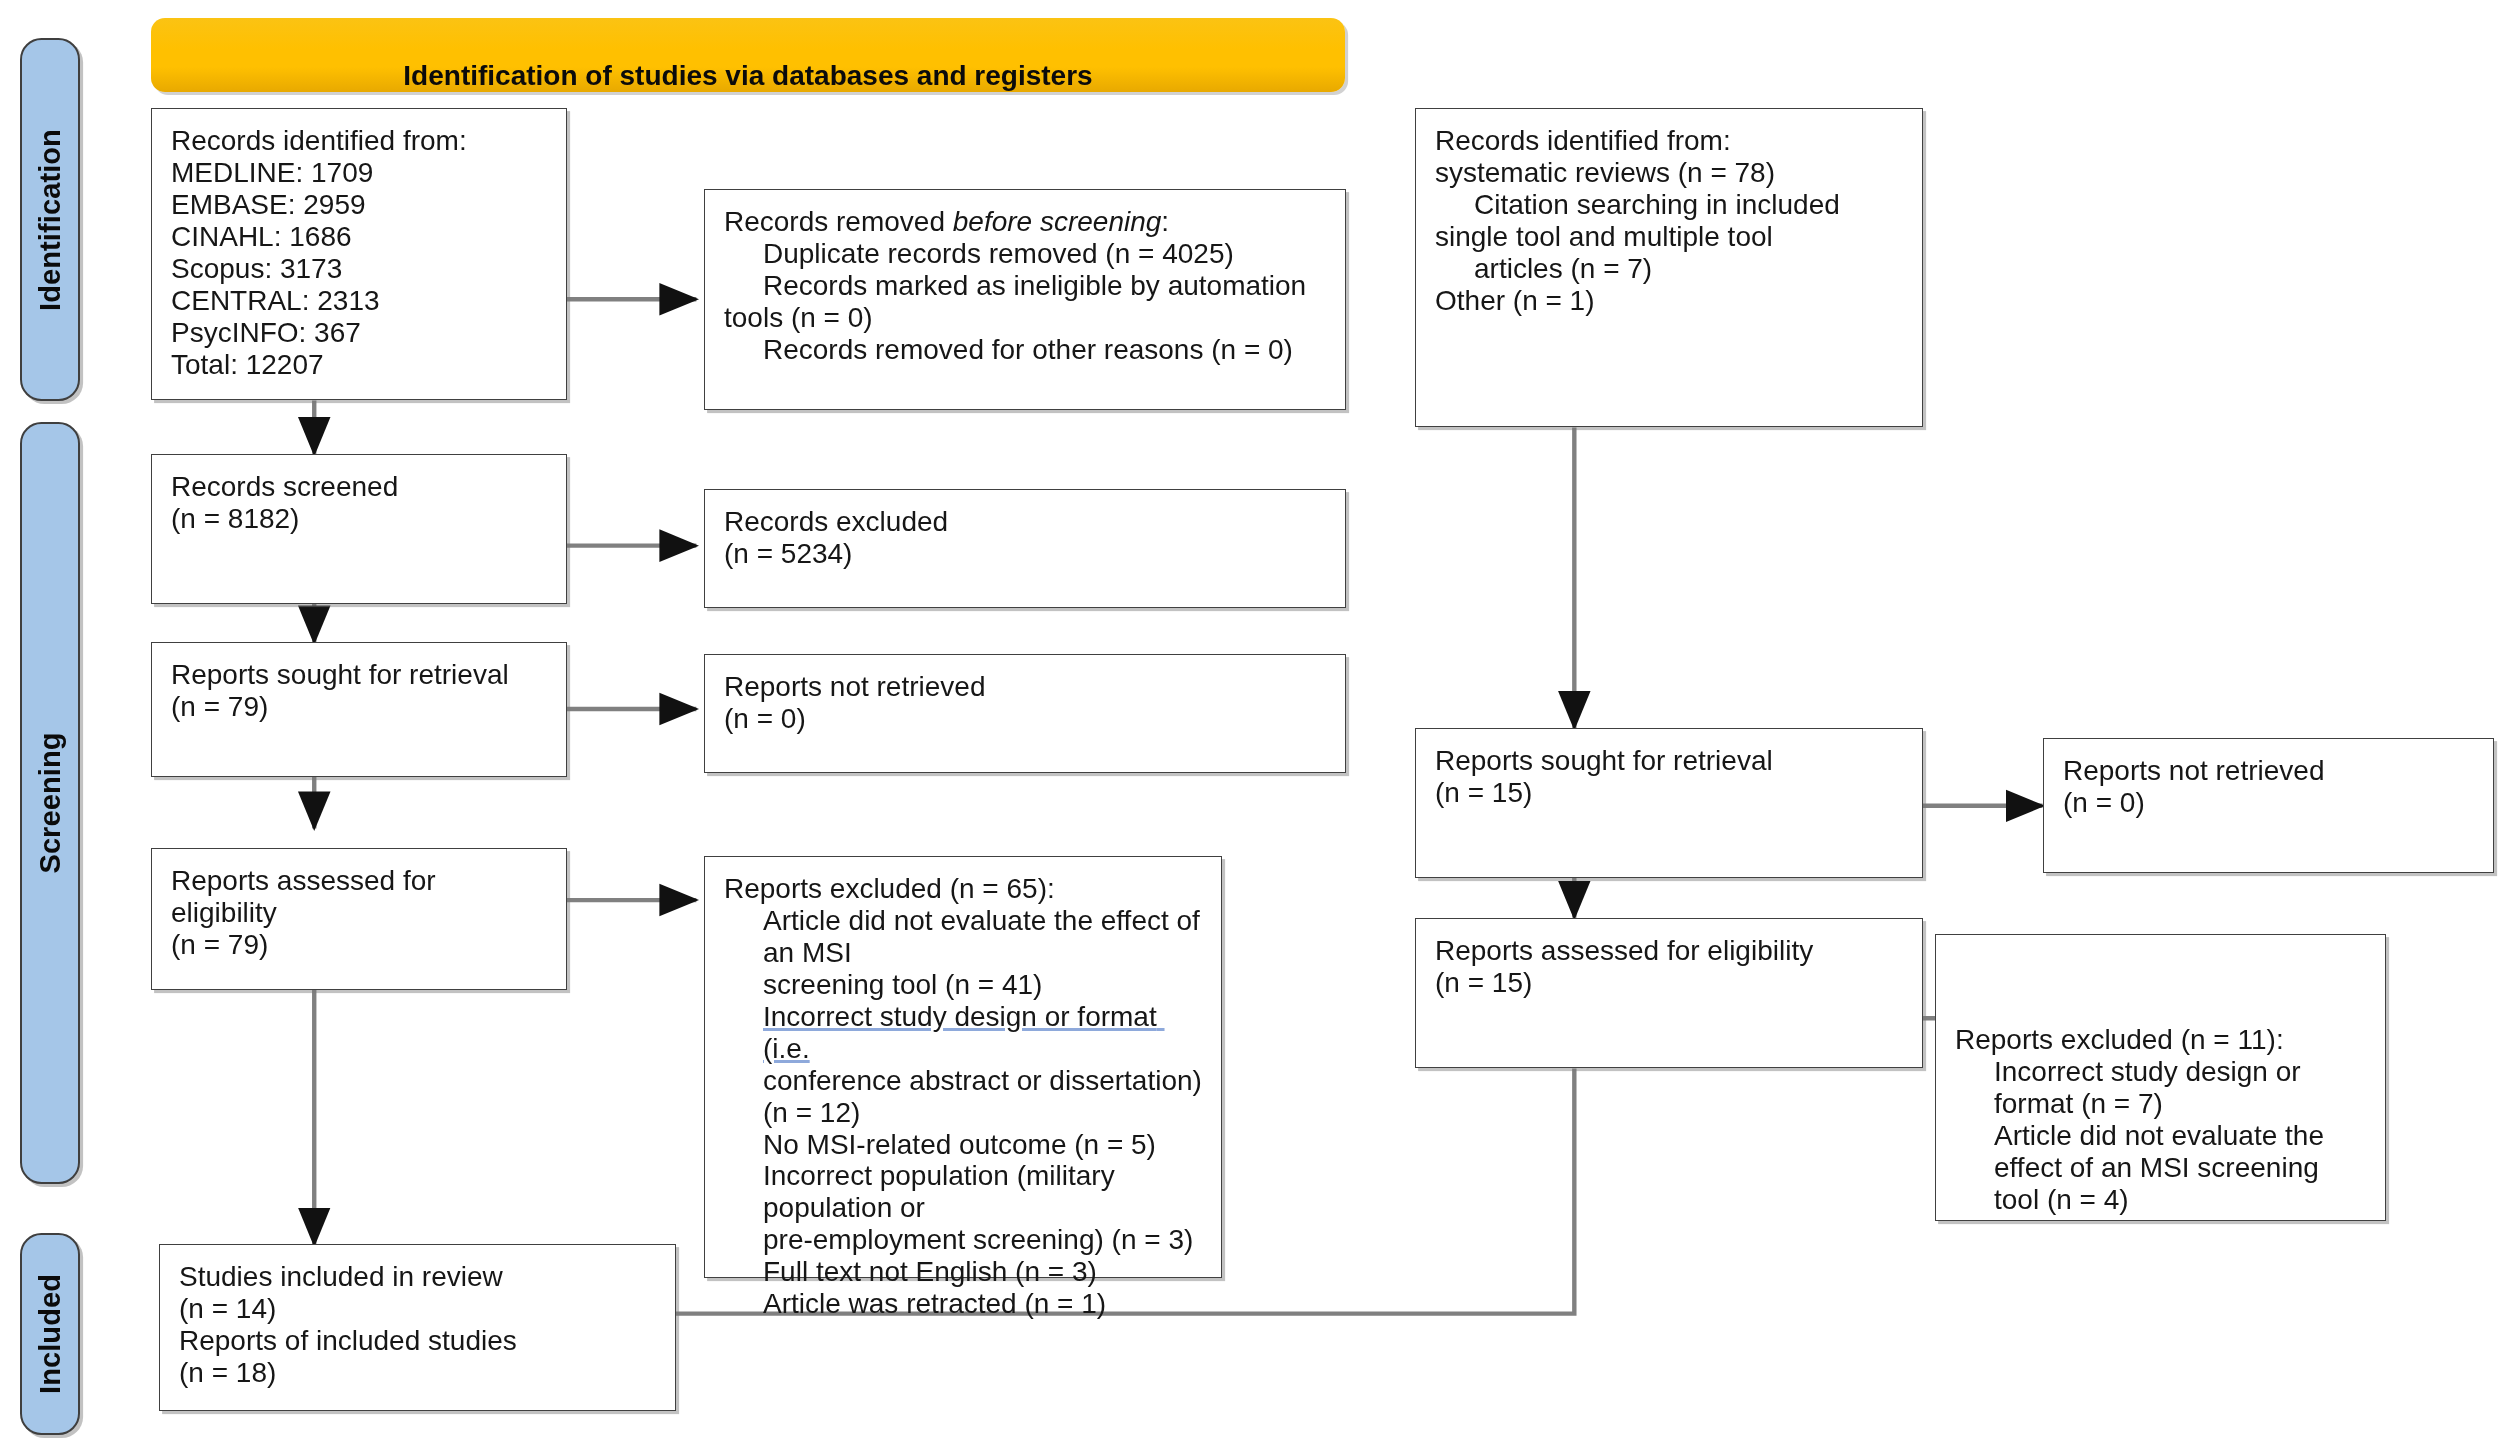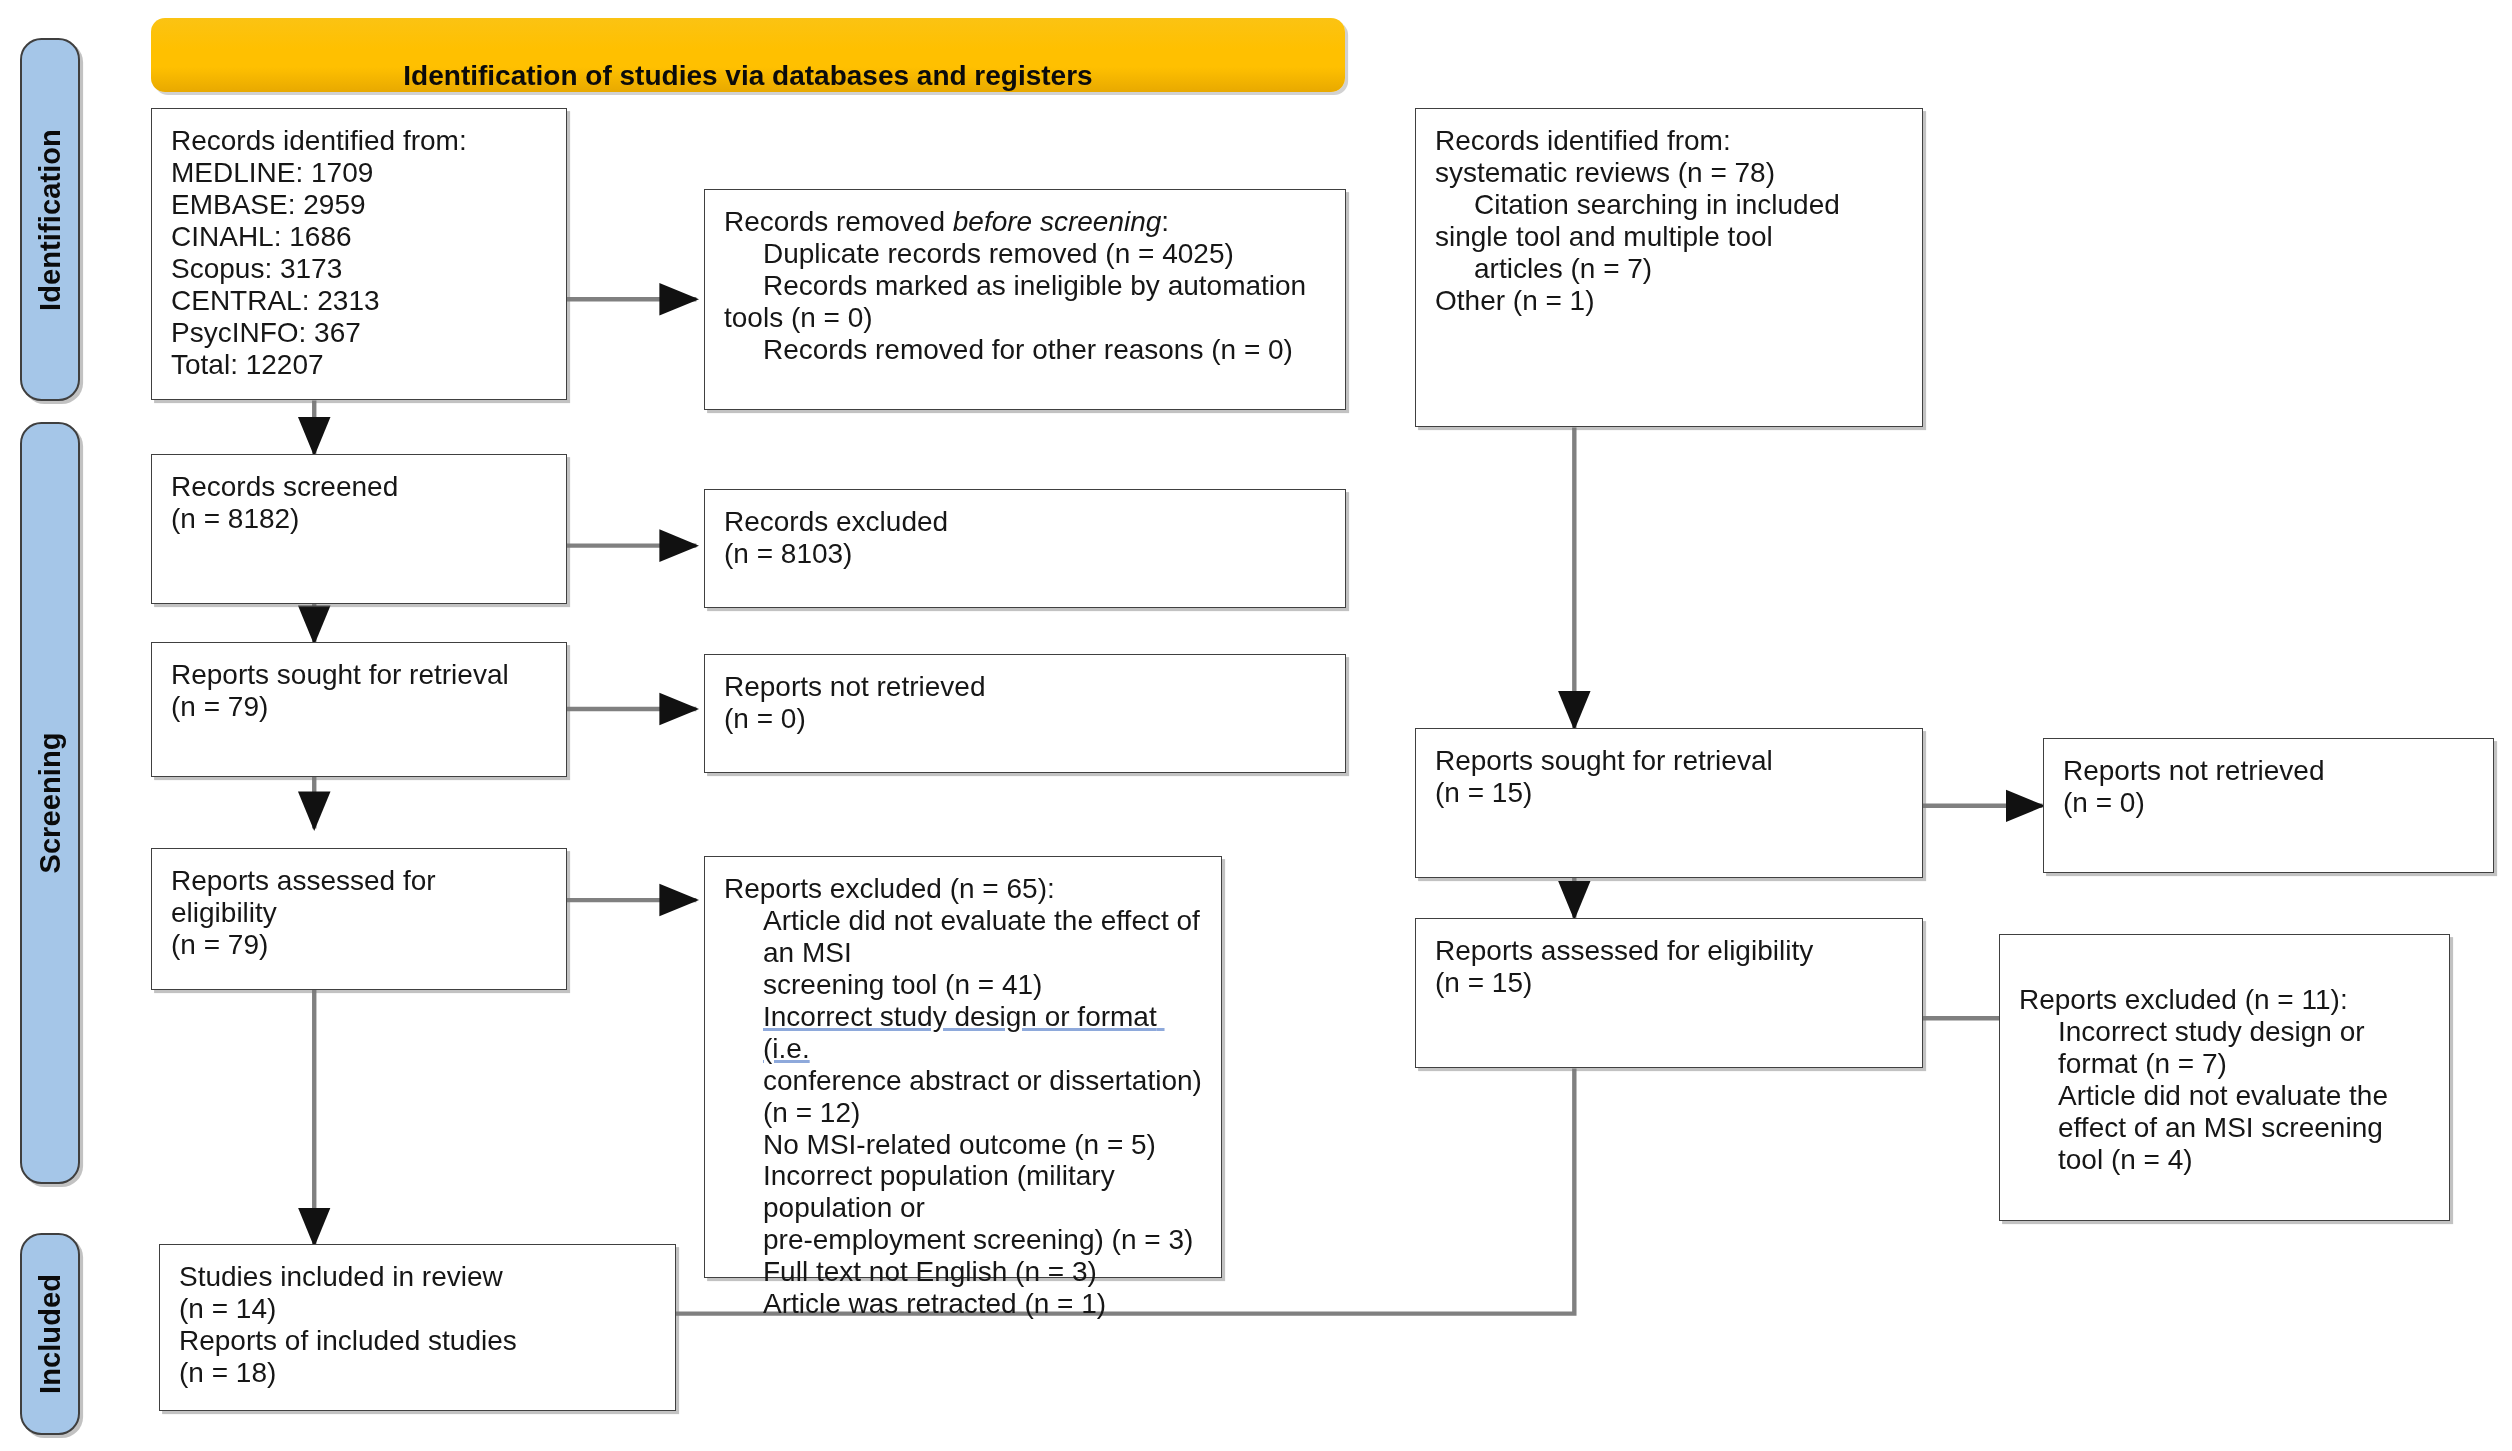--- a/index.html
+++ b/index.html
@@ -135,21 +135,21 @@
 <span class="ind">Records removed for other reasons (n = 0)</span></div>
   </div>
 
   <div class="fbox" style="left:151px; top:454px; width:416px; height:150px;">
     <div class="txt"><span>Records screened</span>
 <span>(n = 8182)</span></div>
   </div>
 
   <div class="fbox" style="left:704px; top:489px; width:642px; height:119px;">
     <div class="txt"><span>Records excluded</span>
-<span>(n = 8103)</span></div>
+<span>(n = 5234)</span></div>
   </div>
 
   <div class="fbox" style="left:151px; top:642px; width:416px; height:135px;">
     <div class="txt"><span>Reports sought for retrieval</span>
 <span>(n = 79)</span></div>
   </div>
 
   <div class="fbox" style="left:704px; top:654px; width:642px; height:119px;">
     <div class="txt"><span>Reports not retrieved</span>
 <span>(n = 0)</span></div>
@@ -188,19 +188,19 @@
   <div class="fbox" style="left:2043px; top:738px; width:451px; height:135px;">
     <div class="txt"><span>Reports not retrieved</span>
 <span>(n = 0)</span></div>
   </div>
 
   <div class="fbox" style="left:1415px; top:918px; width:508px; height:150px;">
     <div class="txt"><span>Reports assessed for eligibility</span>
 <span>(n = 15)</span></div>
   </div>
 
-  <div class="fbox" style="left:1999px; top:934px; width:451px; height:287px; padding-top:49px;">
+  <div class="fbox" style="left:1935px; top:934px; width:451px; height:287px; padding-top:89px;">
     <div class="txt"><span>Reports excluded (n = 11):</span>
 <span class="ind">Incorrect study design or</span><span class="ind">format (n = 7)</span><span class="ind">Article did not evaluate the</span><span class="ind">effect of an MSI screening</span><span class="ind">tool (n = 4)</span></div>
   </div>
 
 </div>
 
 
 </body></html>

